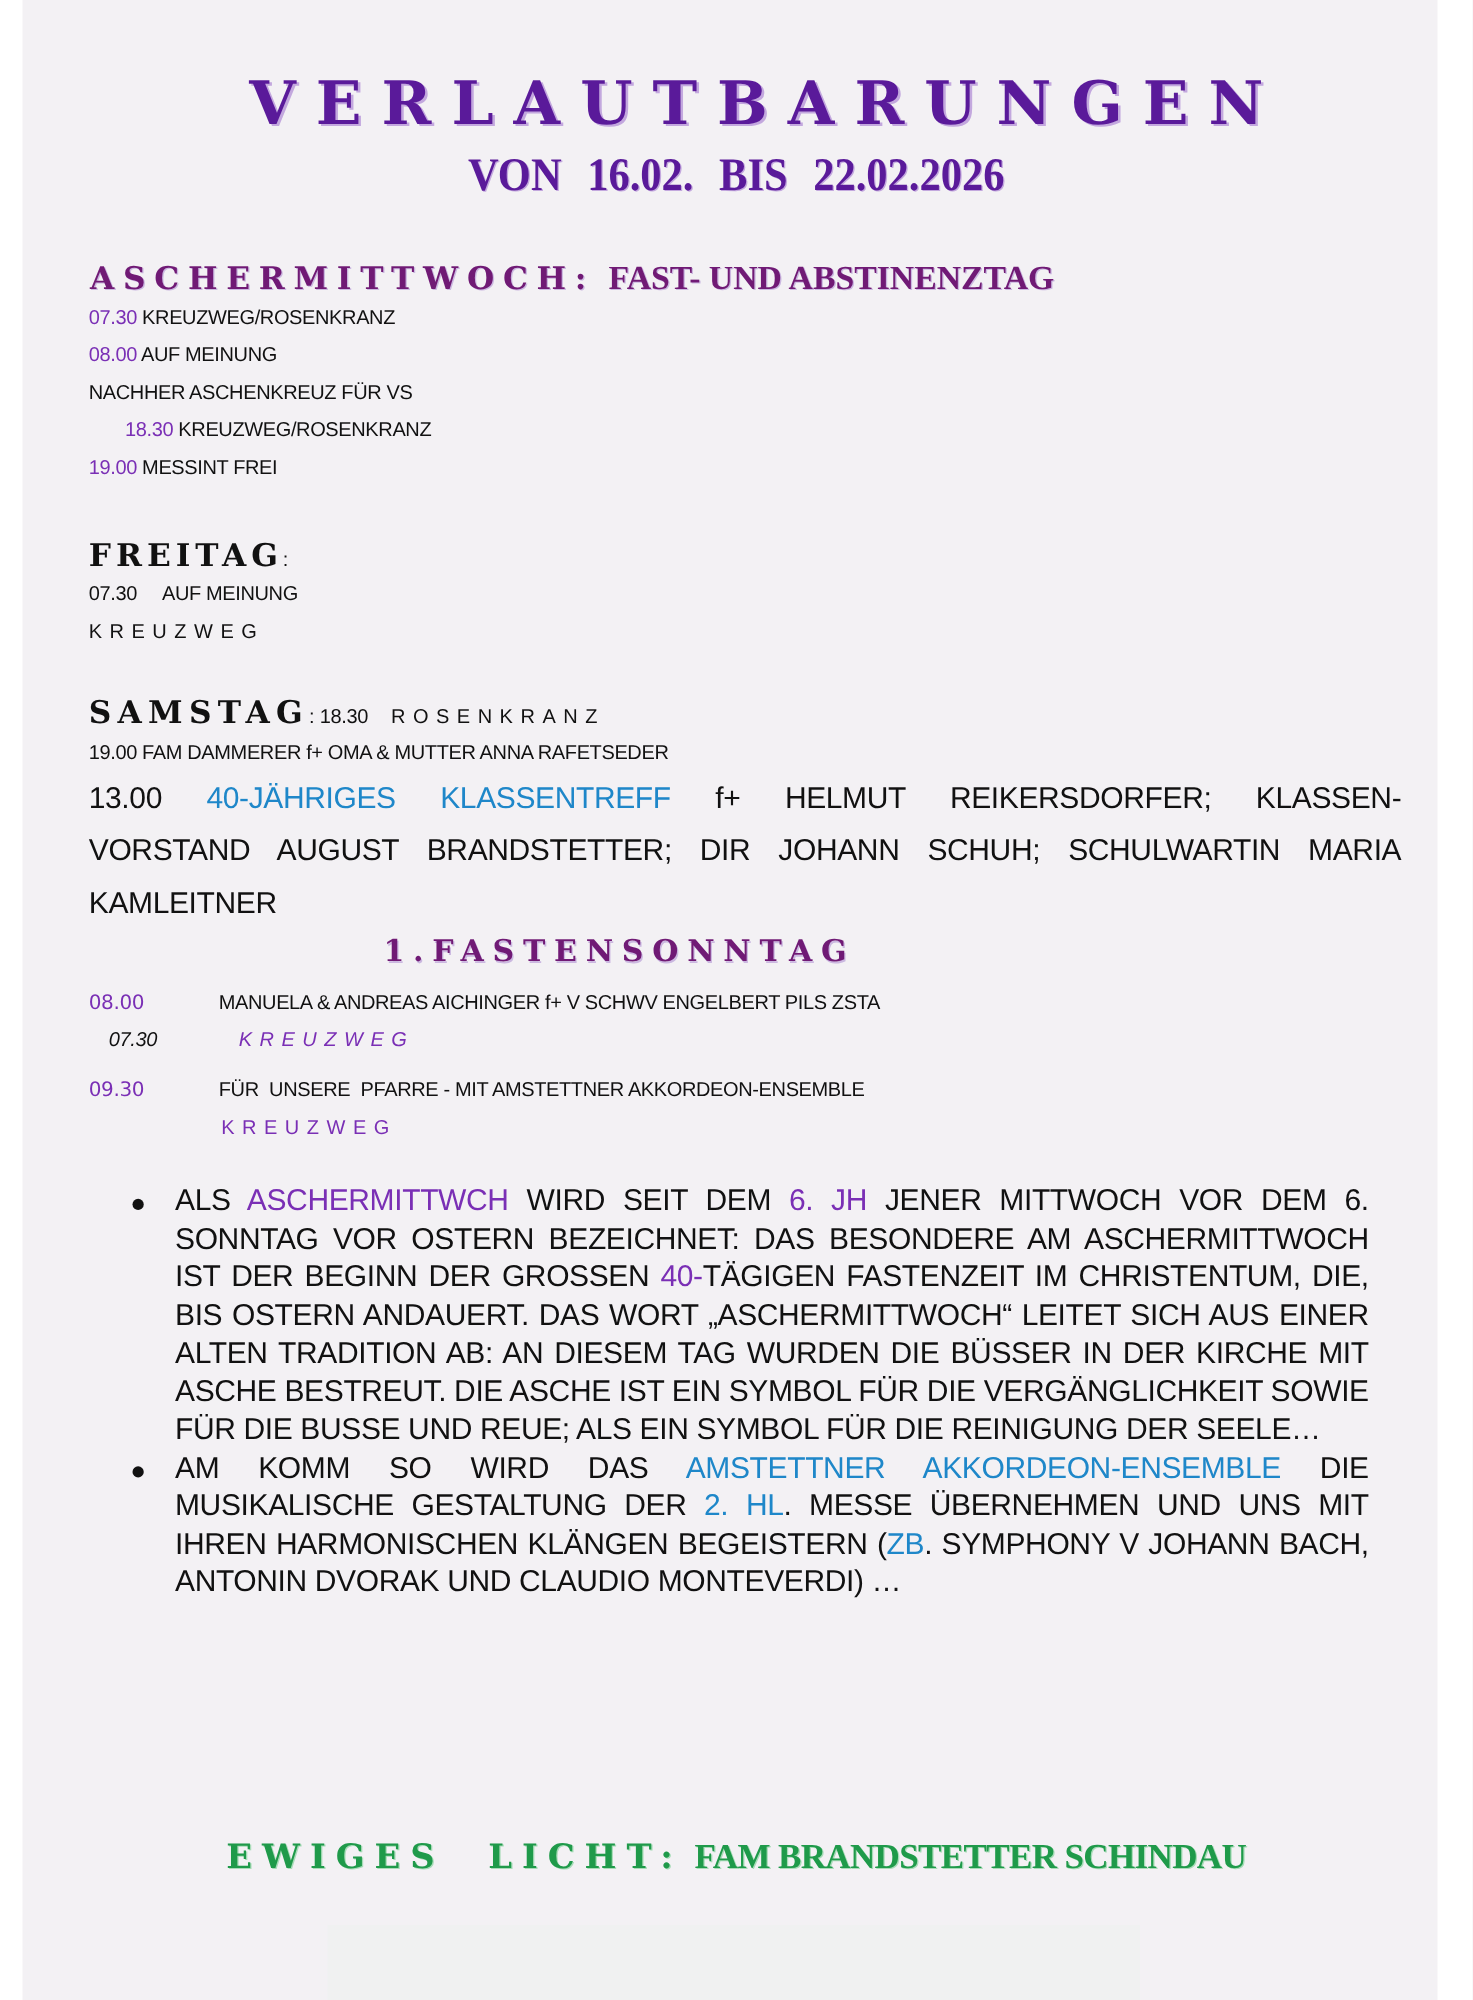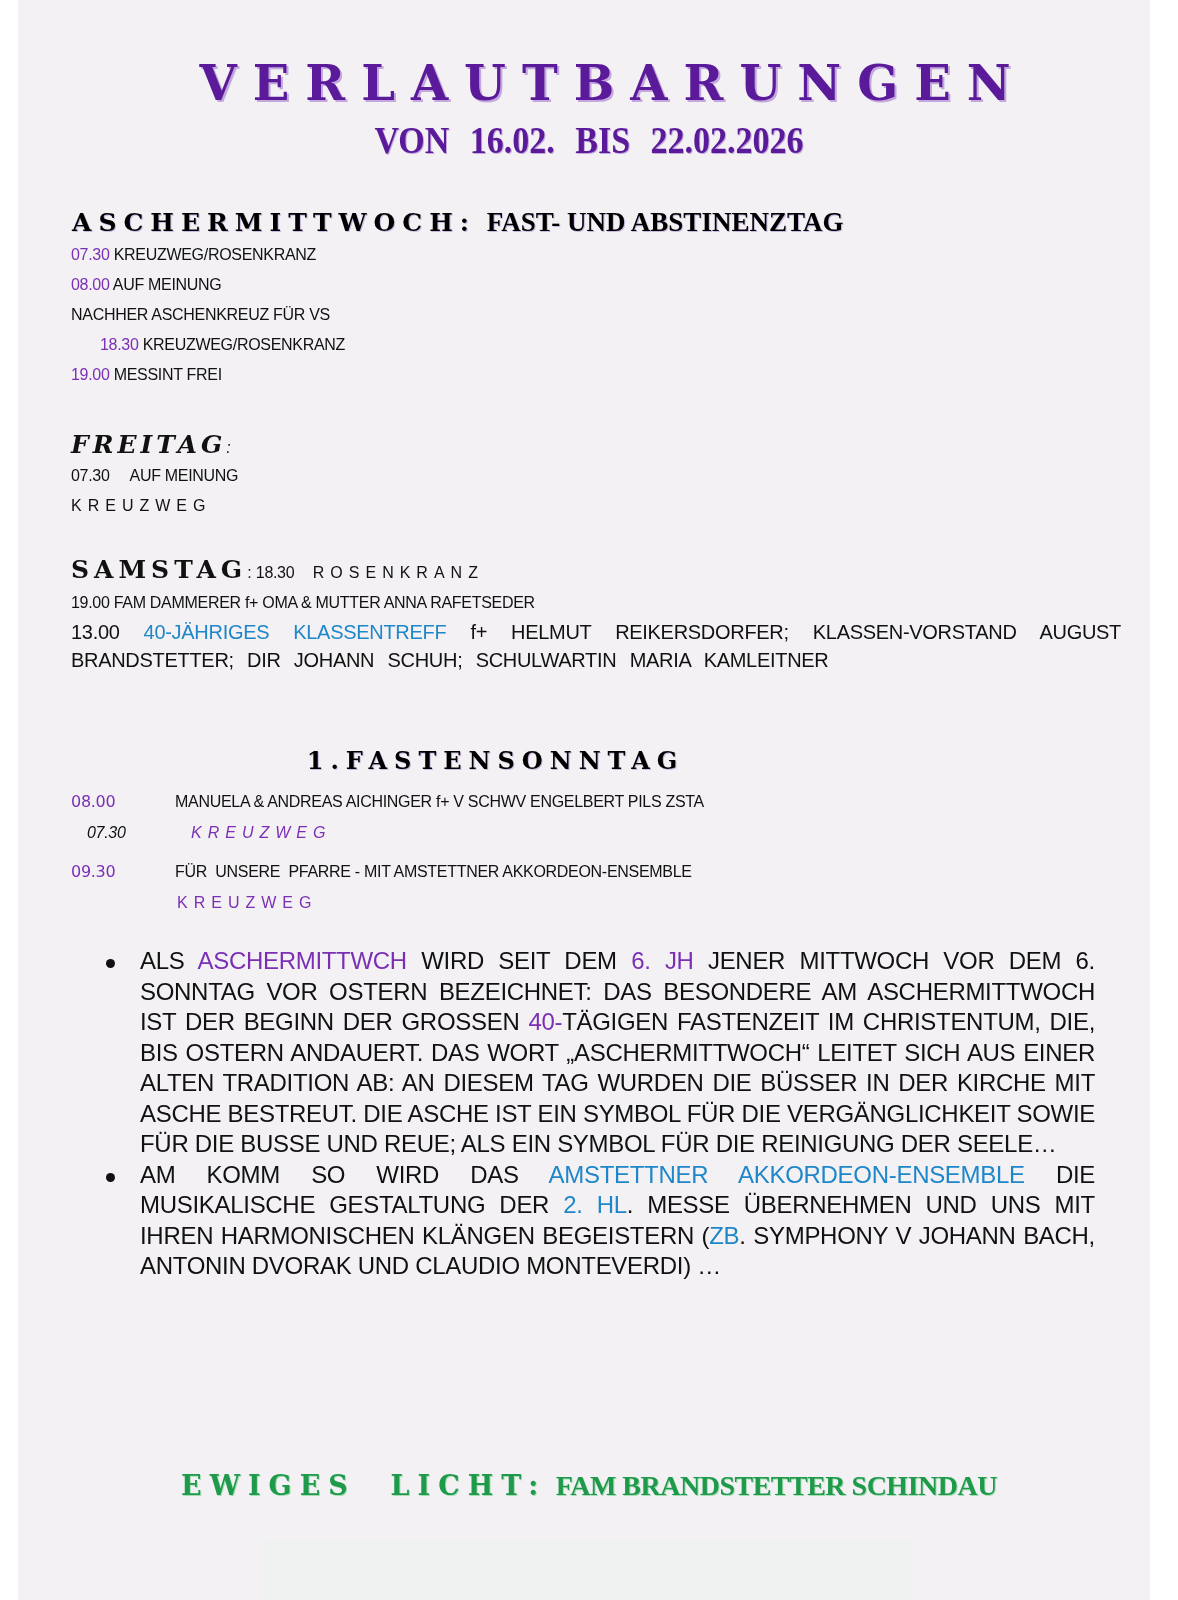--- a/index.html
+++ b/index.html
@@ -26,29 +26,29 @@
     padding-left: 24px;
   }
   .subtitle {
     left: 0; width: 1178px; text-align: center; top: 122px;
     font-size: 34px; color: #5a1a9a; font-family: "Liberation Serif", serif; font-weight: bold;
     word-spacing: 12px; text-shadow: 1px 1px 0 #c3a8de; transform: scaleY(1.1);
   }
 
   .line { font-size: 16px; line-height: 30px; letter-spacing: -0.3px; }
   .heading-purple {
-    font-size: 25px; color: #000000; font-family: "DejaVu Serif", serif; font-weight: bold;
+    font-size: 25px; color: #701a75; font-family: "DejaVu Serif", serif; font-weight: bold;
     letter-spacing: 2px; text-shadow: 1px 1px 0 #cbb8e0;
   }
   .heading-black {
     font-size: 25px; color: #111; font-family: "DejaVu Serif", serif; font-weight: bold; letter-spacing: 4px;
   }
   .spaced { letter-spacing: 6px; }
   .justify-block {
-    position: absolute; font-size: 20px; line-height: 28px; text-align: justify; text-align-last: left;
+    position: absolute; font-size: 24px; line-height: 42px; text-align: justify; text-align-last: left;
     letter-spacing: -0.3px;
   }
   .bullet-list { position: absolute; left: 100px; top: 946px; width: 995px; margin: 0; padding: 0; list-style: none; }
   .bullet-list li { position: relative; padding-left: 40px; font-size: 24px; line-height: 30.5px; text-align: justify; text-align-last: left; letter-spacing: -0.3px; }
   .bullet-list li .dot { position: absolute; left: 6px; top: 13px; width: 9px; height: 9px; border-radius: 50%; background: #111; }
   .footer {
     left: 0; width: 1178px; text-align: center; top: 1470px;
     font-size: 27px; color: #1f9a4a; font-family: "DejaVu Serif", serif; font-weight: bold;
     text-shadow: 1px 1px 0 #a8dcb8;
   }
@@ -76,21 +76,21 @@
 <div class="abs line" style="left:71px; top:300px;">
   <span class="time-purple"></span><span>NACHHER ASCHENKREUZ FÜR VS</span>
 </div>
 <div class="abs line" style="left:71px; top:330px;margin-left:29px;">
   <span class="time-purple">18.30</span><span> KREUZWEG/ROSENKRANZ</span>
 </div>
 <div class="abs line" style="left:71px; top:360px;">
   <span class="time-purple">19.00</span><span> MESSINT FREI</span>
 </div>
 
-<div class="abs" style="left:71px; top:430px;font-style:italic;">
+<div class="abs" style="left:71px; top:430px;">
   <span class="heading-black">FREITAG</span><span class="line">:</span>
 </div>
 <div class="abs line" style="left:71px; top:461px;">
   <span>07.30</span><span style="display:inline-block;width:20px;"></span><span>AUF MEINUNG</span>
 </div>
 <div class="abs line spaced" style="left:71px; top:491px;">
   <span>KREUZWEG</span>
 </div>
 
 <div class="abs" style="left:71px; top:555px;">

